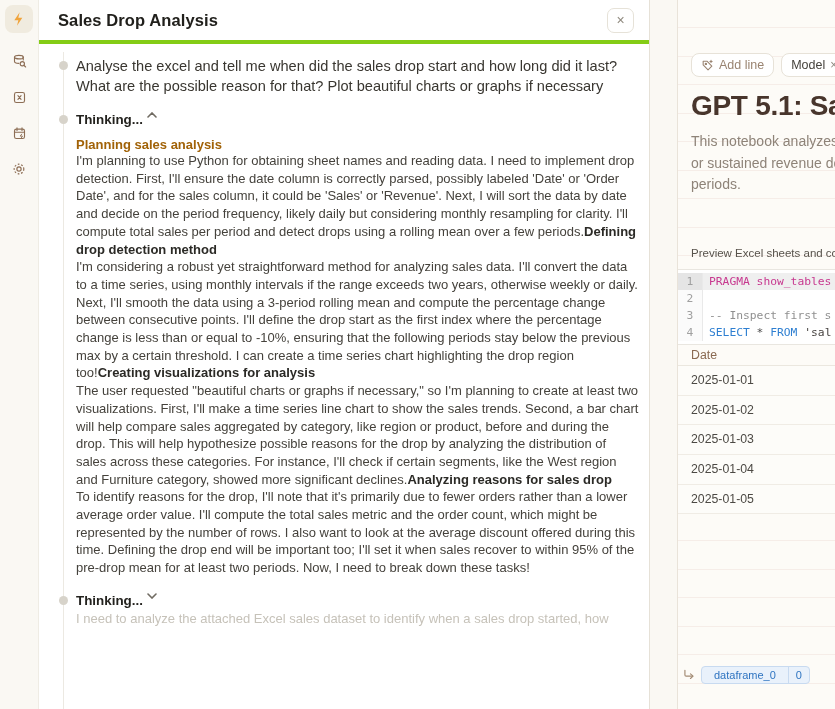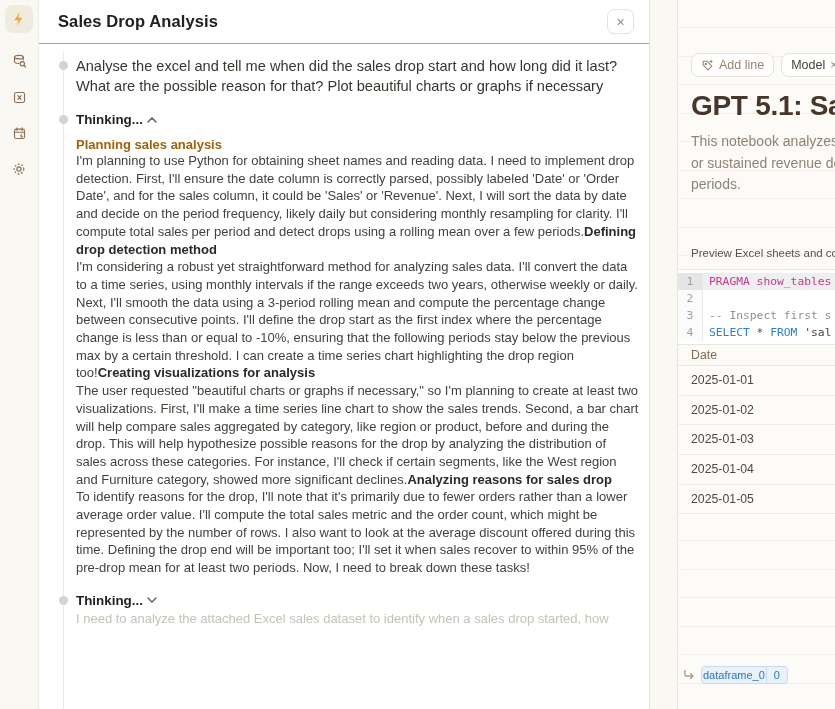--- a/index.html
+++ b/index.html
@@ -6,29 +6,29 @@
   html,body{width:835px;height:709px;overflow:hidden}
   body{font-family:"Liberation Sans",sans-serif;background:#faf8f3;position:relative;color:#3b3831}
 
   
   .rail{position:absolute;left:0;top:0;width:38px;height:709px;display:flex;flex-direction:column;align-items:center;padding-top:5px;gap:8px}
   .rail-item{width:28px;height:28px;display:flex;align-items:center;justify-content:center;border-radius:8px;color:#8d6e55;cursor:pointer}
   .rail-item.active{background:#f0ebdf;margin-bottom:6px}
 
   
   .chat{position:absolute;left:38px;top:0;width:612px;height:709px;background:#ffffff;border-left:1px solid #efece4;border-right:1px solid #e6e1d7}
-  .chat-header{height:44px;border-bottom:1px solid #84cc16;display:flex;align-items:center;justify-content:space-between;padding:0 15px 0 19px}
+  .chat-header{height:44px;border-bottom:4px solid #84cc16;display:flex;align-items:center;justify-content:space-between;padding:0 15px 0 19px}
   .chat-title{font-size:16.5px;font-weight:700;color:#21201c;letter-spacing:.1px}
   .close-btn{width:27px;height:25px;border:1px solid #e6e2d8;border-radius:7px;background:#fff;color:#8f897e;font-size:14px;line-height:1;display:flex;align-items:center;justify-content:center;cursor:pointer}
   .chat-body{position:relative;height:665px;padding:13px 9px 0 37px;overflow:hidden}
   .timeline{position:absolute;left:24px;top:8px;bottom:0;width:1px;background:#ece9e2}
   .block{position:relative;max-width:568px}
   .dot{position:absolute;left:-17px;top:4px;width:9px;height:9px;border-radius:50%;background:#d7d3ca}
   .user-msg{font-size:14.6px;line-height:19.5px;font-weight:500;color:#393630}
-  .think-head{margin-top:16px;display:flex;align-items:center;gap:4px;font-size:13.4px;font-weight:700;color:#23221e;cursor:pointer}
+  .think-head{margin-top:16px;display:flex;align-items:flex-start;gap:4px;font-size:13.4px;font-weight:700;color:#23221e;cursor:pointer}
   .think-head .dot{top:3px}
   .sec-heading{margin-top:10px;font-size:13px;font-weight:700;color:#a16207}
   .para{font-size:13px;line-height:17.7px;color:#45423c}
   .para b{color:#2b2a26}
   .para.faded{color:#c6c2b9;margin-top:2px}
 
   
   .notebook{position:absolute;left:677px;top:0;width:158px;height:709px;border-left:1px solid #e9e3d9;
     background:repeating-linear-gradient(to bottom,transparent 0 27.5px,#f6ede8 27.5px 28.5px),#fdfbf7}
   .tags-row{position:absolute;left:13px;top:53px;display:flex;gap:7px;white-space:nowrap}
@@ -48,21 +48,21 @@
   .tok-pragma{color:#c7388f}
   .tok-comment{color:#909090}
   .tok-kw{color:#2e7fd1}
   .tok-plain{color:#4c4c4c}
   .tok-str{color:#474340}
   .dtable{position:absolute;left:0;top:345px;width:158px}
   .thead{height:21px;line-height:21px;padding-left:13px;font-size:12.3px;font-weight:400;color:#8a6a52;border-bottom:1px solid #ebe7df;white-space:nowrap}
   .trow{height:29.7px;line-height:29.7px;padding-left:13px;font-size:12.3px;color:#4c4944;background:#fdfcf9;border-bottom:1px solid #f0ece5;white-space:nowrap}
   .result-row{position:absolute;left:4px;top:666px;display:flex;align-items:center;gap:5px}
   .df-badge{display:flex;align-items:stretch;border:1px solid #c8daf0;border-radius:4px;background:#e9f1fb;color:#2f74c1;font-size:11px;height:18px;line-height:16px;cursor:pointer}
-  .df-name{padding:0 1px;border-right:1px solid #c8daf0}
+  .df-name{padding:0 12px;border-right:1px solid #c8daf0}
   .df-count{padding:0 7px}
   svg{display:block}
 </style>
 </head>
 <body>
 
 <aside class="rail">
   <div class="rail-item active">
     <span>
       <svg width="16" height="16" viewBox="0 0 24 24">

